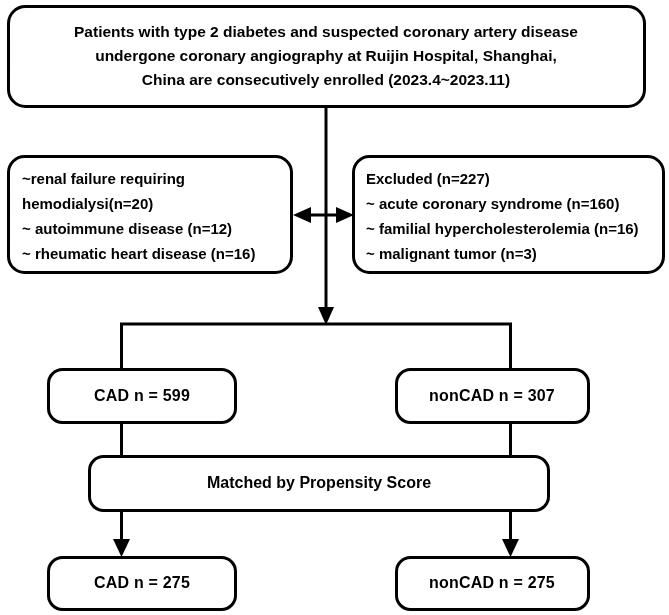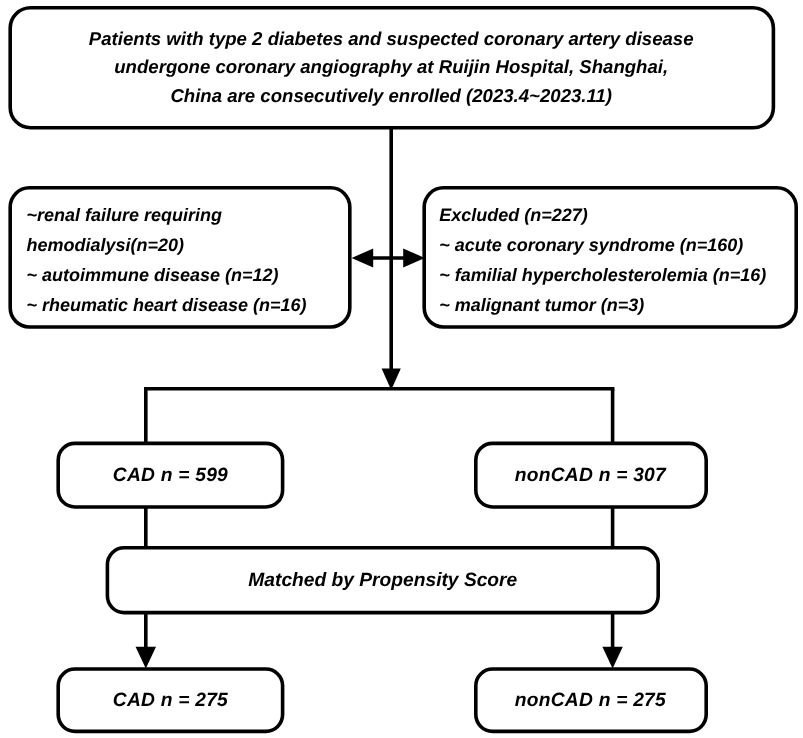--- a/index.html
+++ b/index.html
@@ -9,21 +9,20 @@
   }
   body {
     font-family: "Liberation Sans", sans-serif;
   }
   #flowchart-root {
     position: relative;
     width: 669px;
     height: 615px;
     background: #ffffff;
     overflow: hidden;
-    font-style: italic;
   }
   svg.chart-svg {
     position: absolute;
     left: 0;
     top: 0;
     width: 669px;
     height: 615px;
     display: block;
   }
   .box-rect {

